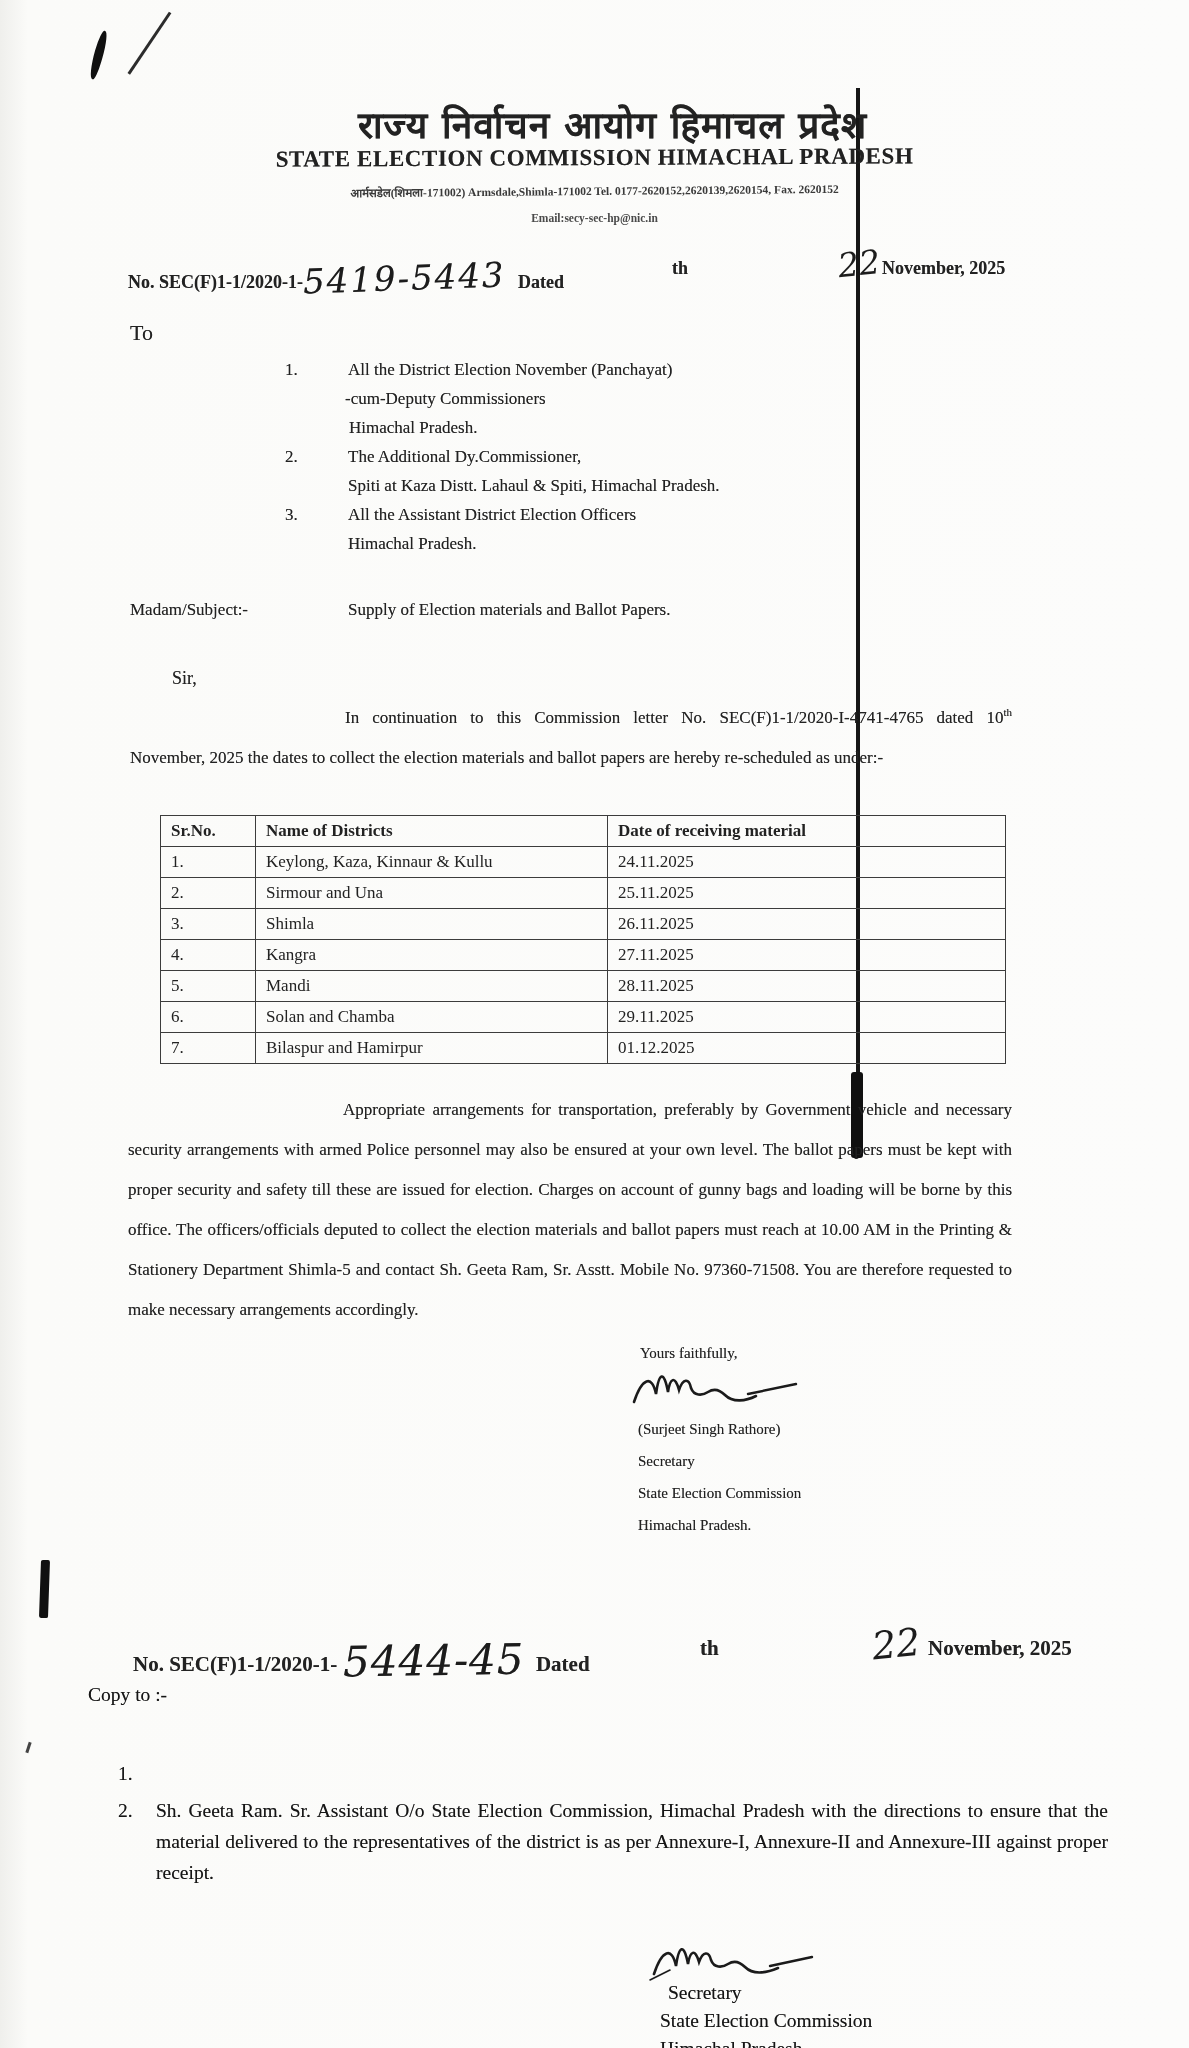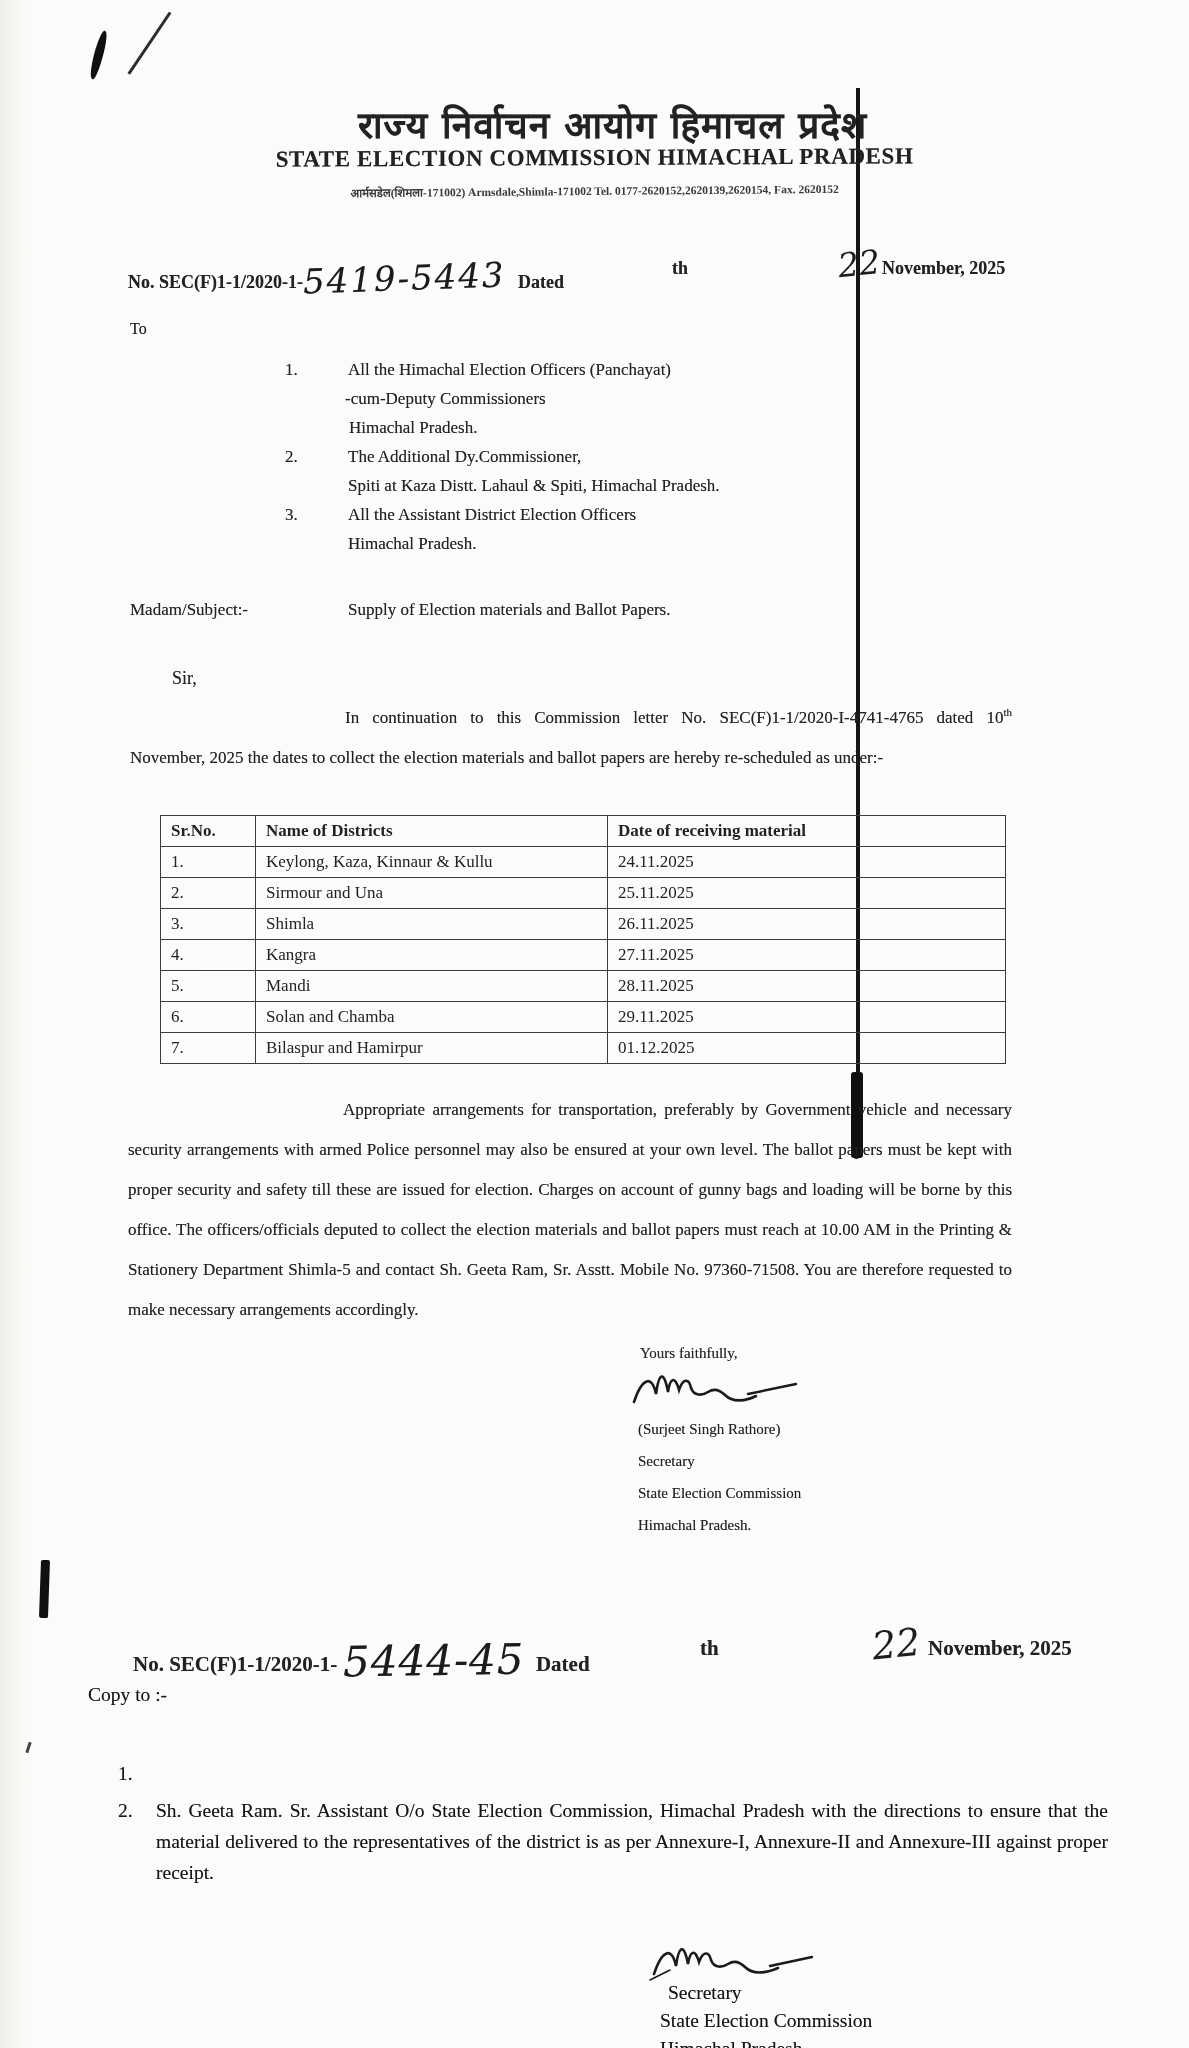--- a/index.html
+++ b/index.html
@@ -61,33 +61,34 @@
   <div class="abs pen-mark-2"></div>
   <div class="abs scanline-right"></div>
   <div class="abs artifact scanline-blob"></div>
   <div class="abs artifact left-bar"></div>
   <div class="abs left-tick"></div>
 
 
   <div class="abs center title-hi ink" style="top:98px;padding-left:36px;">राज्य निर्वाचन आयोग हिमाचल प्रदेश</div>
   <div class="abs center title-en ink" style="top:145px;">STATE ELECTION COMMISSION HIMACHAL PRADESH</div>
   <div class="abs center addr" style="top:183px;">आर्मसडेल(शिमला-171002) Armsdale,Shimla-171002  Tel. 0177-2620152,2620139,2620154,  Fax. 2620152</div>
+  <div class="abs center email" style="top:212px;">Email:secy-sec-hp@nic.in</div>
 
   <div class="abs refline ink" style="left:128px; top:256px;">
     <span>No. SEC(F)1-1/2020-1-</span><span class="hand hw-num1" style="position:relative; top:2px;">5419-5443</span>
     <span style="margin-left:8px;">Dated</span>
   </div>
   <div class="abs refline ink" style="left:672px; top:258px;">th</div>
   <div class="abs hand hw-22" style="left:838px; top:244px;">22</div>
   <div class="abs refline ink" style="left:882px; top:258px;">November, 2025</div>
 
-  <div class="abs body-txt ink" style="left:130px; top:320px; font-size:16px;">To</div>
+  <div class="abs body-txt ink" style="left:130px; top:320px; font-size:22px;">To</div>
 
   <div class="abs body-txt ink" style="left:285px; top:355px; width:640px;">
-    <div class="addr-line"><span class="addressee-no">1.</span><span style="padding-left:23px;">All the Himachal  Election Officers (Panchayat)</span></div>
+    <div class="addr-line"><span class="addressee-no">1.</span><span style="padding-left:23px;">All the District  Election November (Panchayat)</span></div>
     <div class="addr-line" style="padding-left:60px;">-cum-Deputy Commissioners</div>
     <div class="addr-line" style="padding-left:64px;">Himachal Pradesh.</div>
     <div class="addr-line"><span class="addressee-no">2.</span><span style="padding-left:23px;">The Additional Dy.Commissioner,</span></div>
     <div class="addr-line" style="padding-left:63px;">Spiti at Kaza  Distt. Lahaul &amp; Spiti, Himachal Pradesh.</div>
     <div class="addr-line"><span class="addressee-no">3.</span><span style="padding-left:23px;">All the Assistant District Election Officers</span></div>
     <div class="addr-line" style="padding-left:63px;">Himachal Pradesh.</div>
   </div>
 
   <div class="abs body-txt ink" style="left:130px; top:600px;">Madam/Subject:-</div>
   <div class="abs body-txt ink" style="left:348px; top:600px;">Supply of  Election materials and Ballot Papers.</div>

